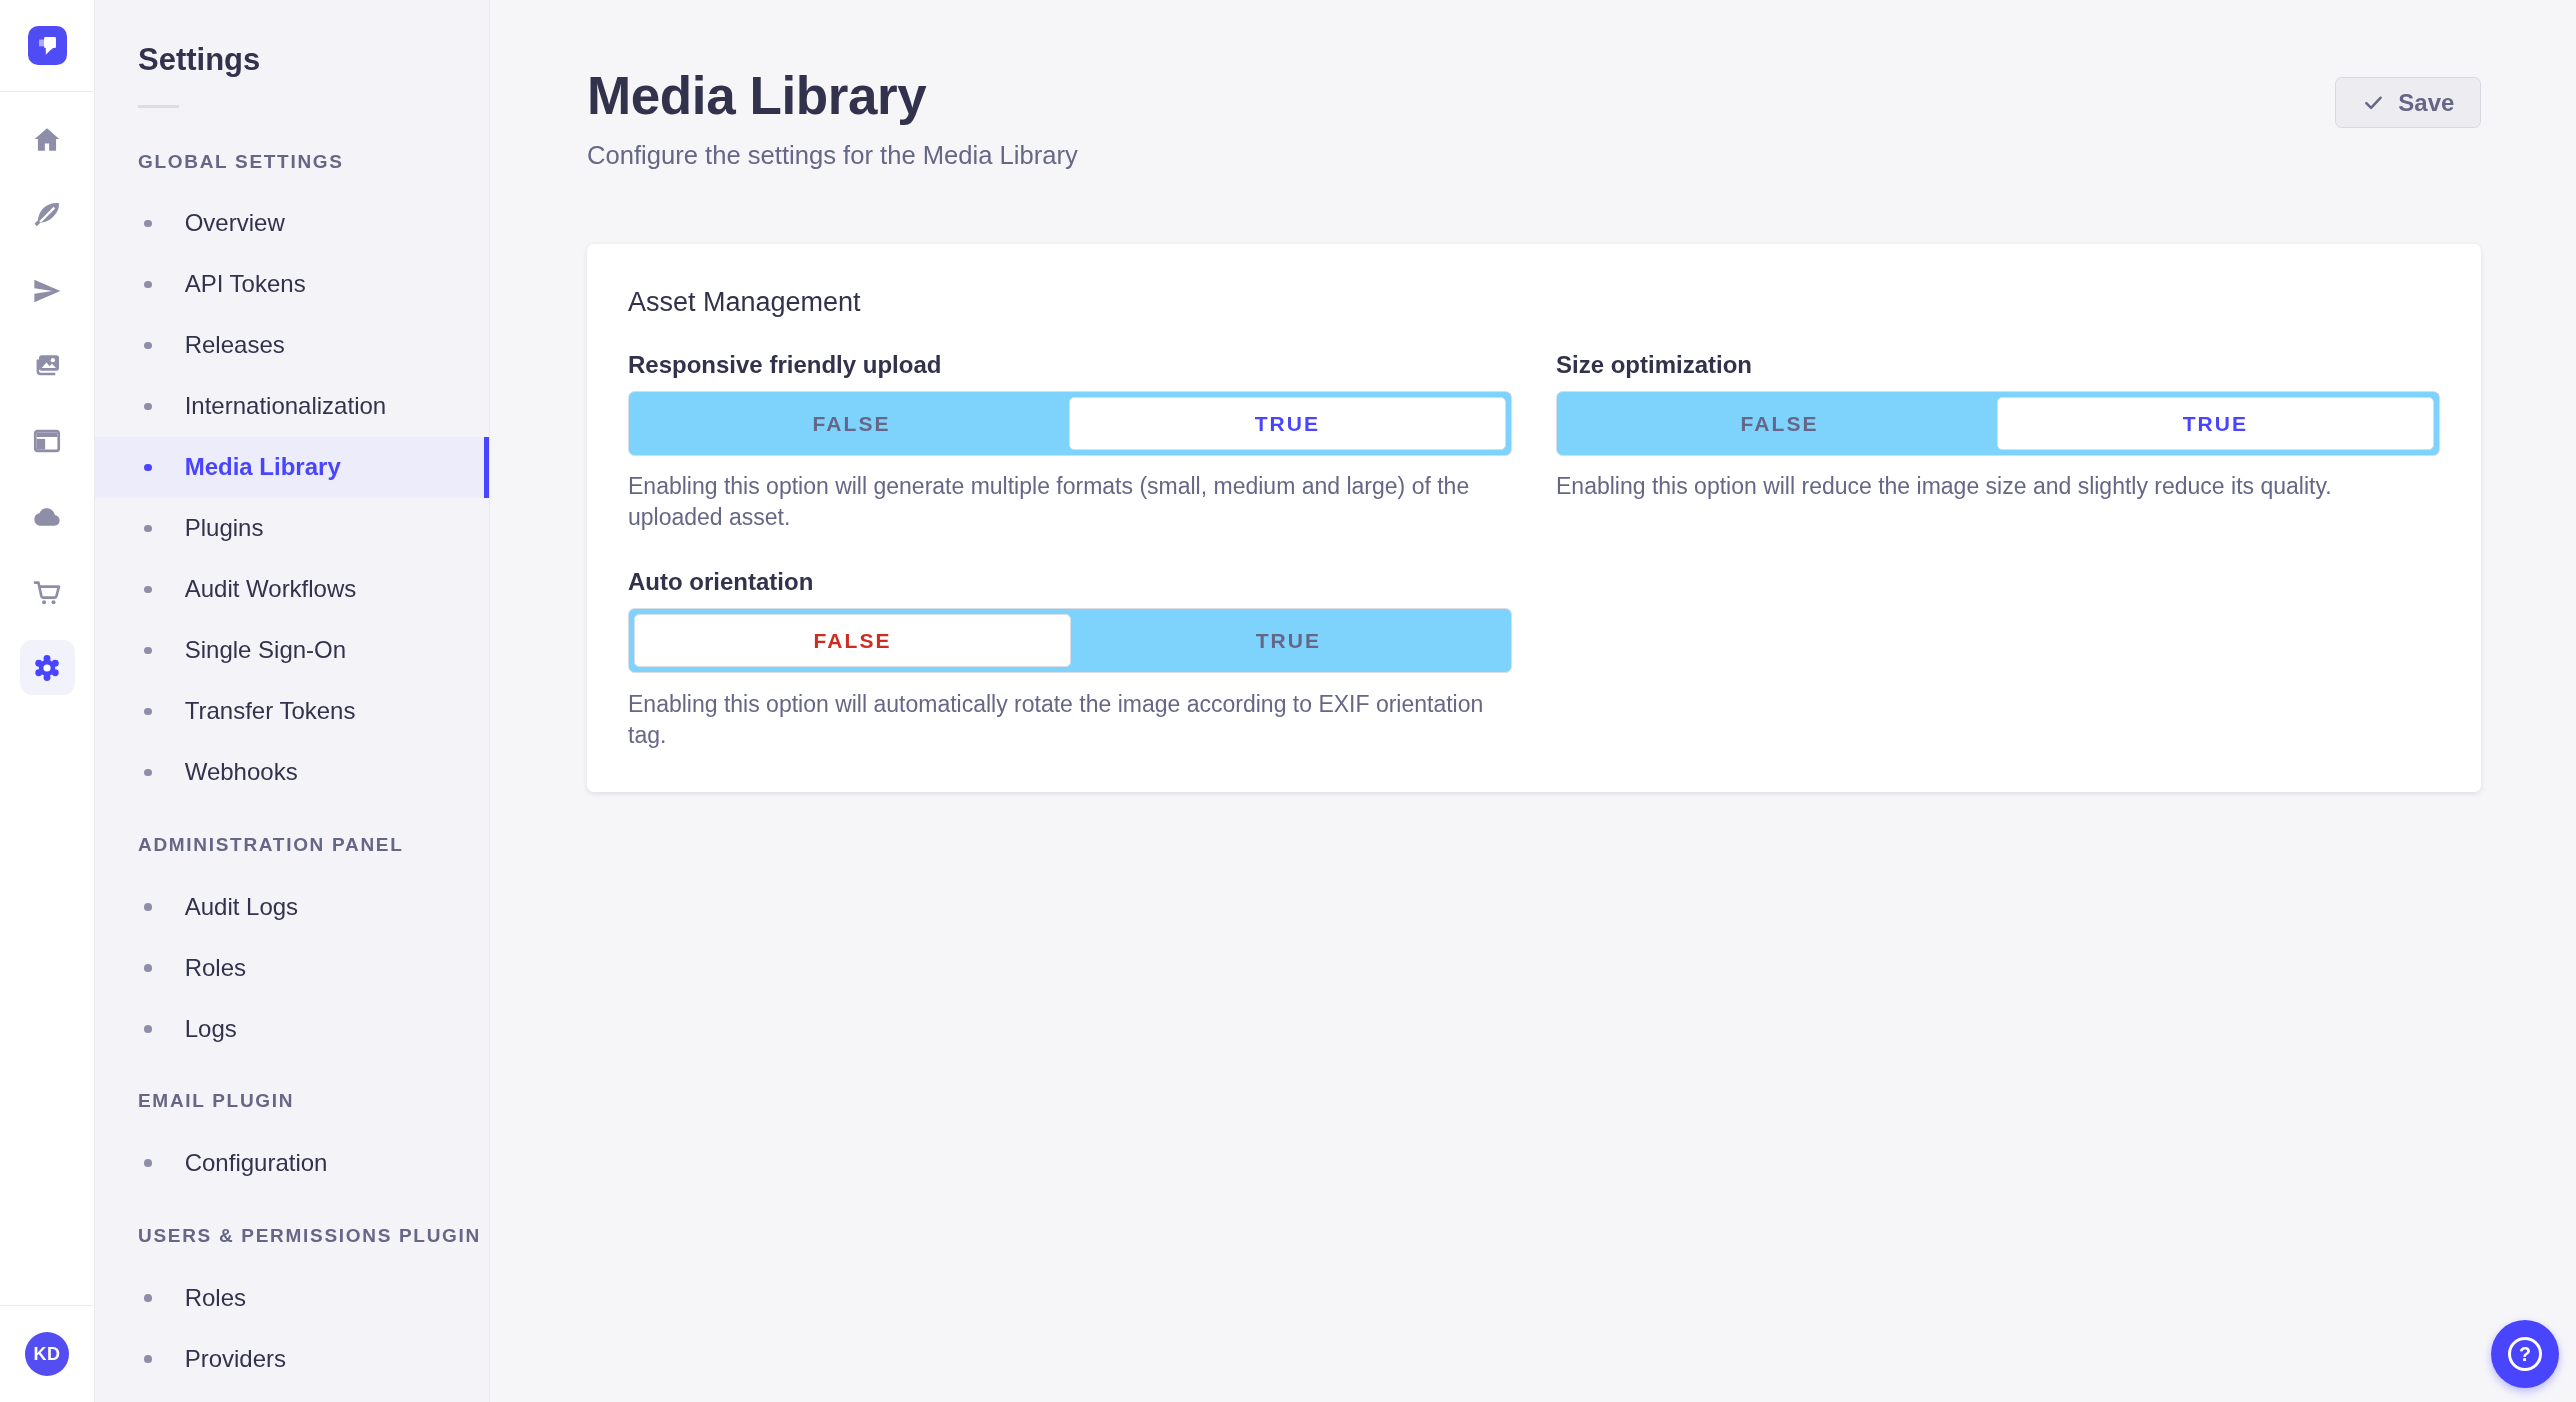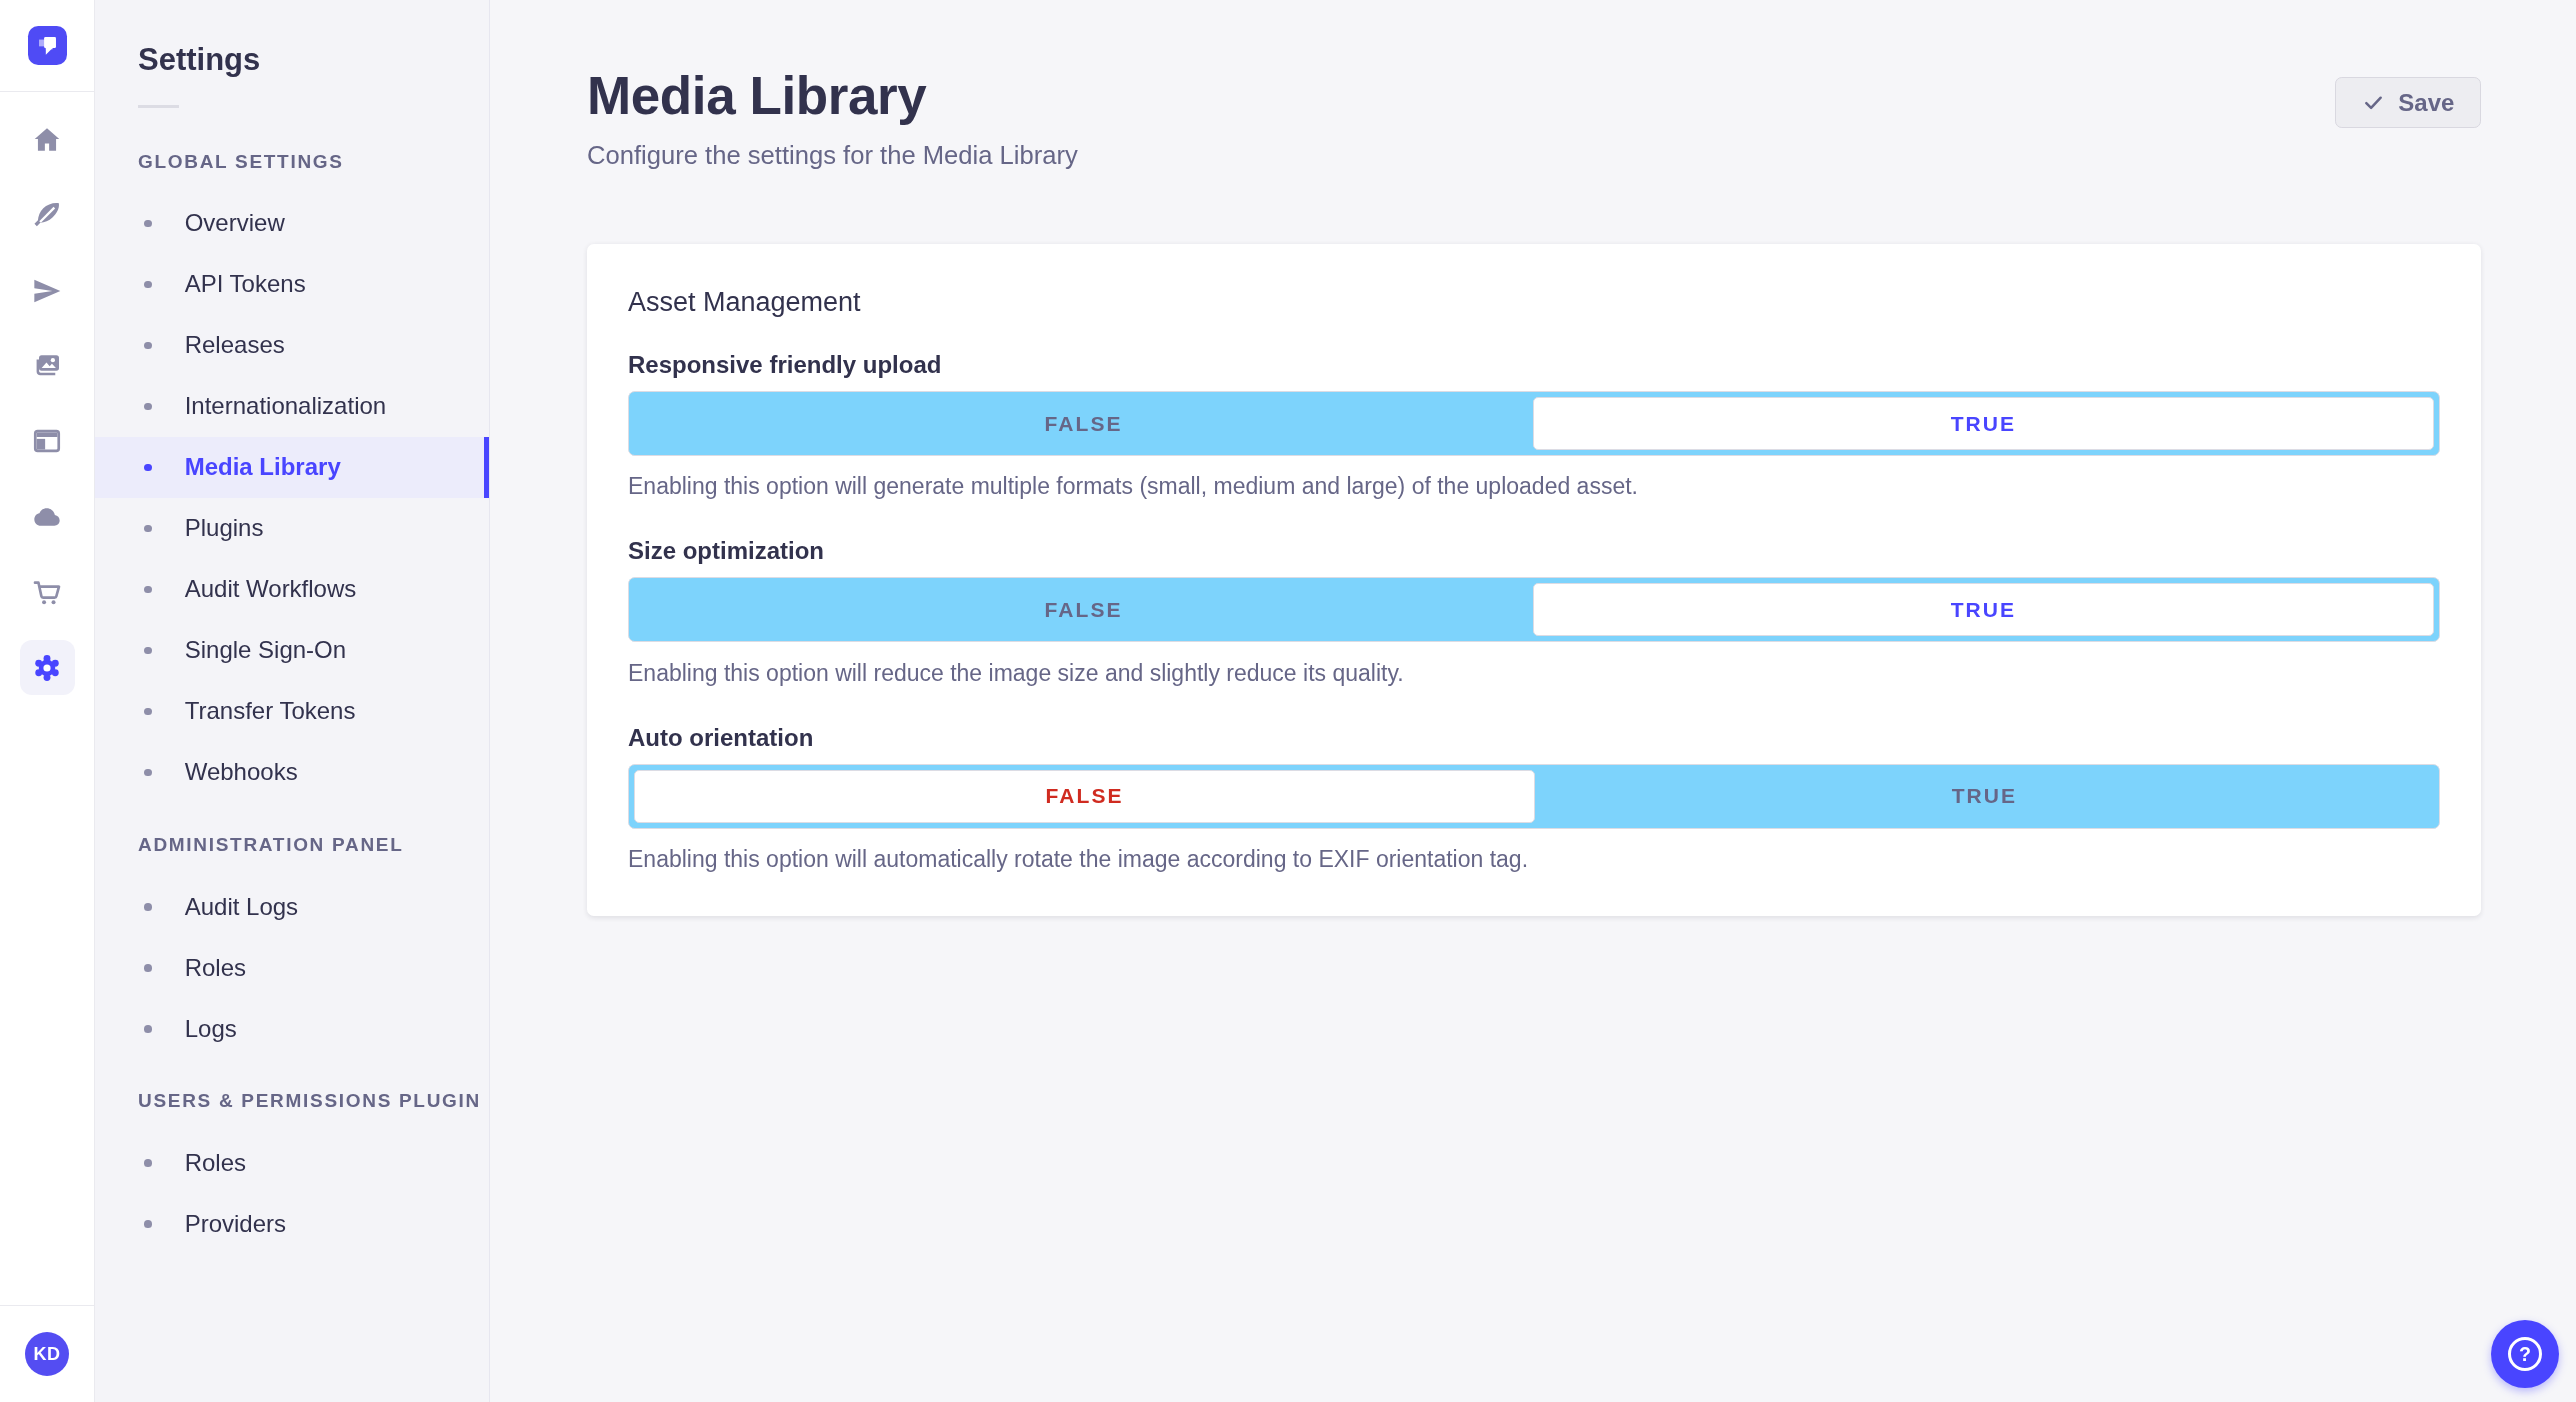--- a/index.html
+++ b/index.html
@@ -48,21 +48,21 @@
   .main-header h1 { font-size:53px; font-weight:bold; color:#32324d; line-height:61px; letter-spacing:-0.4px; }
   .subtitle { margin-top:12px; font-size:25.6px; color:#666687; line-height:34px; }
   .save-btn { margin-top:12px; height:51px; padding:0 25.6px; display:flex; align-items:center; gap:13.6px;
               background:#ededf1; border:1.7px solid #d9d8e0; border-radius:6.8px;
               font-size:24px; font-weight:bold; color:#666687; }
   .save-btn svg { width:23px; height:23px; }
 
   .card { margin-top:72px; background:#ffffff; border-radius:6.8px; padding:41px;
           box-shadow:0 1.7px 5.1px rgba(33,33,52,0.1); }
   .card h3 { font-size:27px; font-weight:normal; color:#32324d; line-height:34px; }
-  .grid { display:grid; grid-template-columns:1fr; column-gap:44px; row-gap:34px; margin-top:31px; }
+  .grid { display:grid; grid-template-columns:1fr 1fr; column-gap:44px; row-gap:34px; margin-top:31px; }
   .field-label { font-size:24px; font-weight:bold; color:#32324d; line-height:29px; margin-bottom:12px; display:block; }
   .toggle { display:flex; height:65px; background:#7dd3fc; border:1.7px solid #dcdce4; border-radius:6.8px; padding:5.1px; }
   .seg { flex:1; display:flex; align-items:center; justify-content:center; border:none; background:transparent;
          font-size:21px; font-weight:bold; letter-spacing:2.1px; color:#666687; border-radius:5.1px; }
   .seg.selected { background:#ffffff; border:1.7px solid #dcdce4; }
   .seg.selected.on  { color:#4945ff; }
   .seg.selected.off { color:#d02b20; }
   .hint { margin-top:15.3px; font-size:23px; color:#666687; line-height:31px; }
 
   
@@ -212,20 +212,29 @@
             <span class="bullet"></span>
             <span>Roles</span>
           </li>
           <li>
             <span class="bullet"></span>
             <span>Logs</span>
           </li>
         </ul>
       </div>
       <div class="section">
+        <div class="section-label">EMAIL PLUGIN</div>
+        <ul class="items">
+          <li>
+            <span class="bullet"></span>
+            <span>Configuration</span>
+          </li>
+        </ul>
+      </div>
+      <div class="section">
         <div class="section-label">USERS &amp; PERMISSIONS PLUGIN</div>
         <ul class="items">
           <li>
             <span class="bullet"></span>
             <span>Roles</span>
           </li>
           <li>
             <span class="bullet"></span>
             <span>Providers</span>
           </li>

